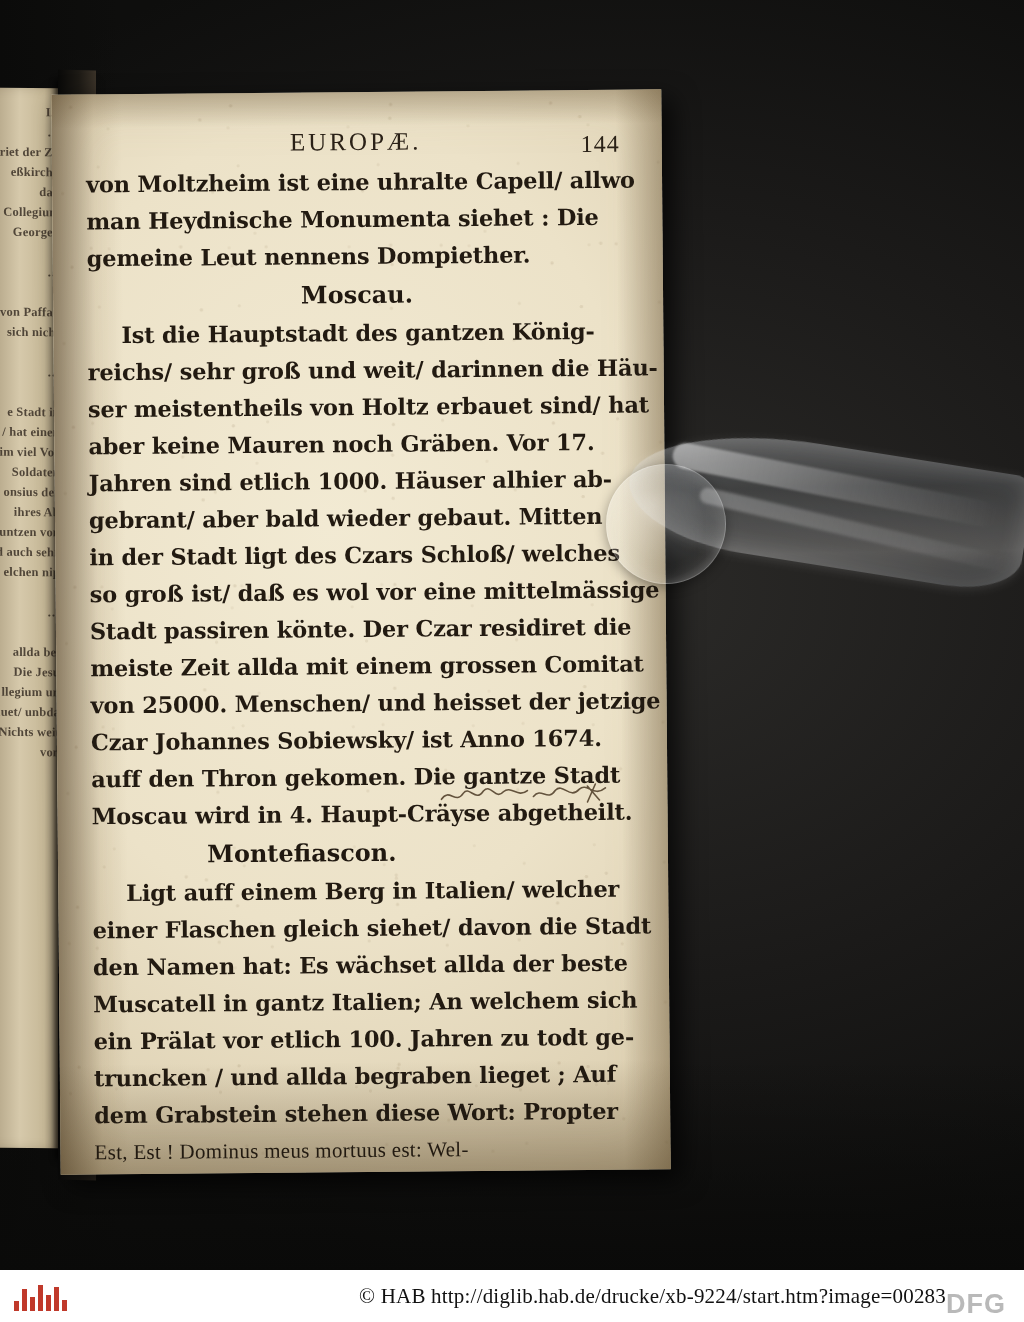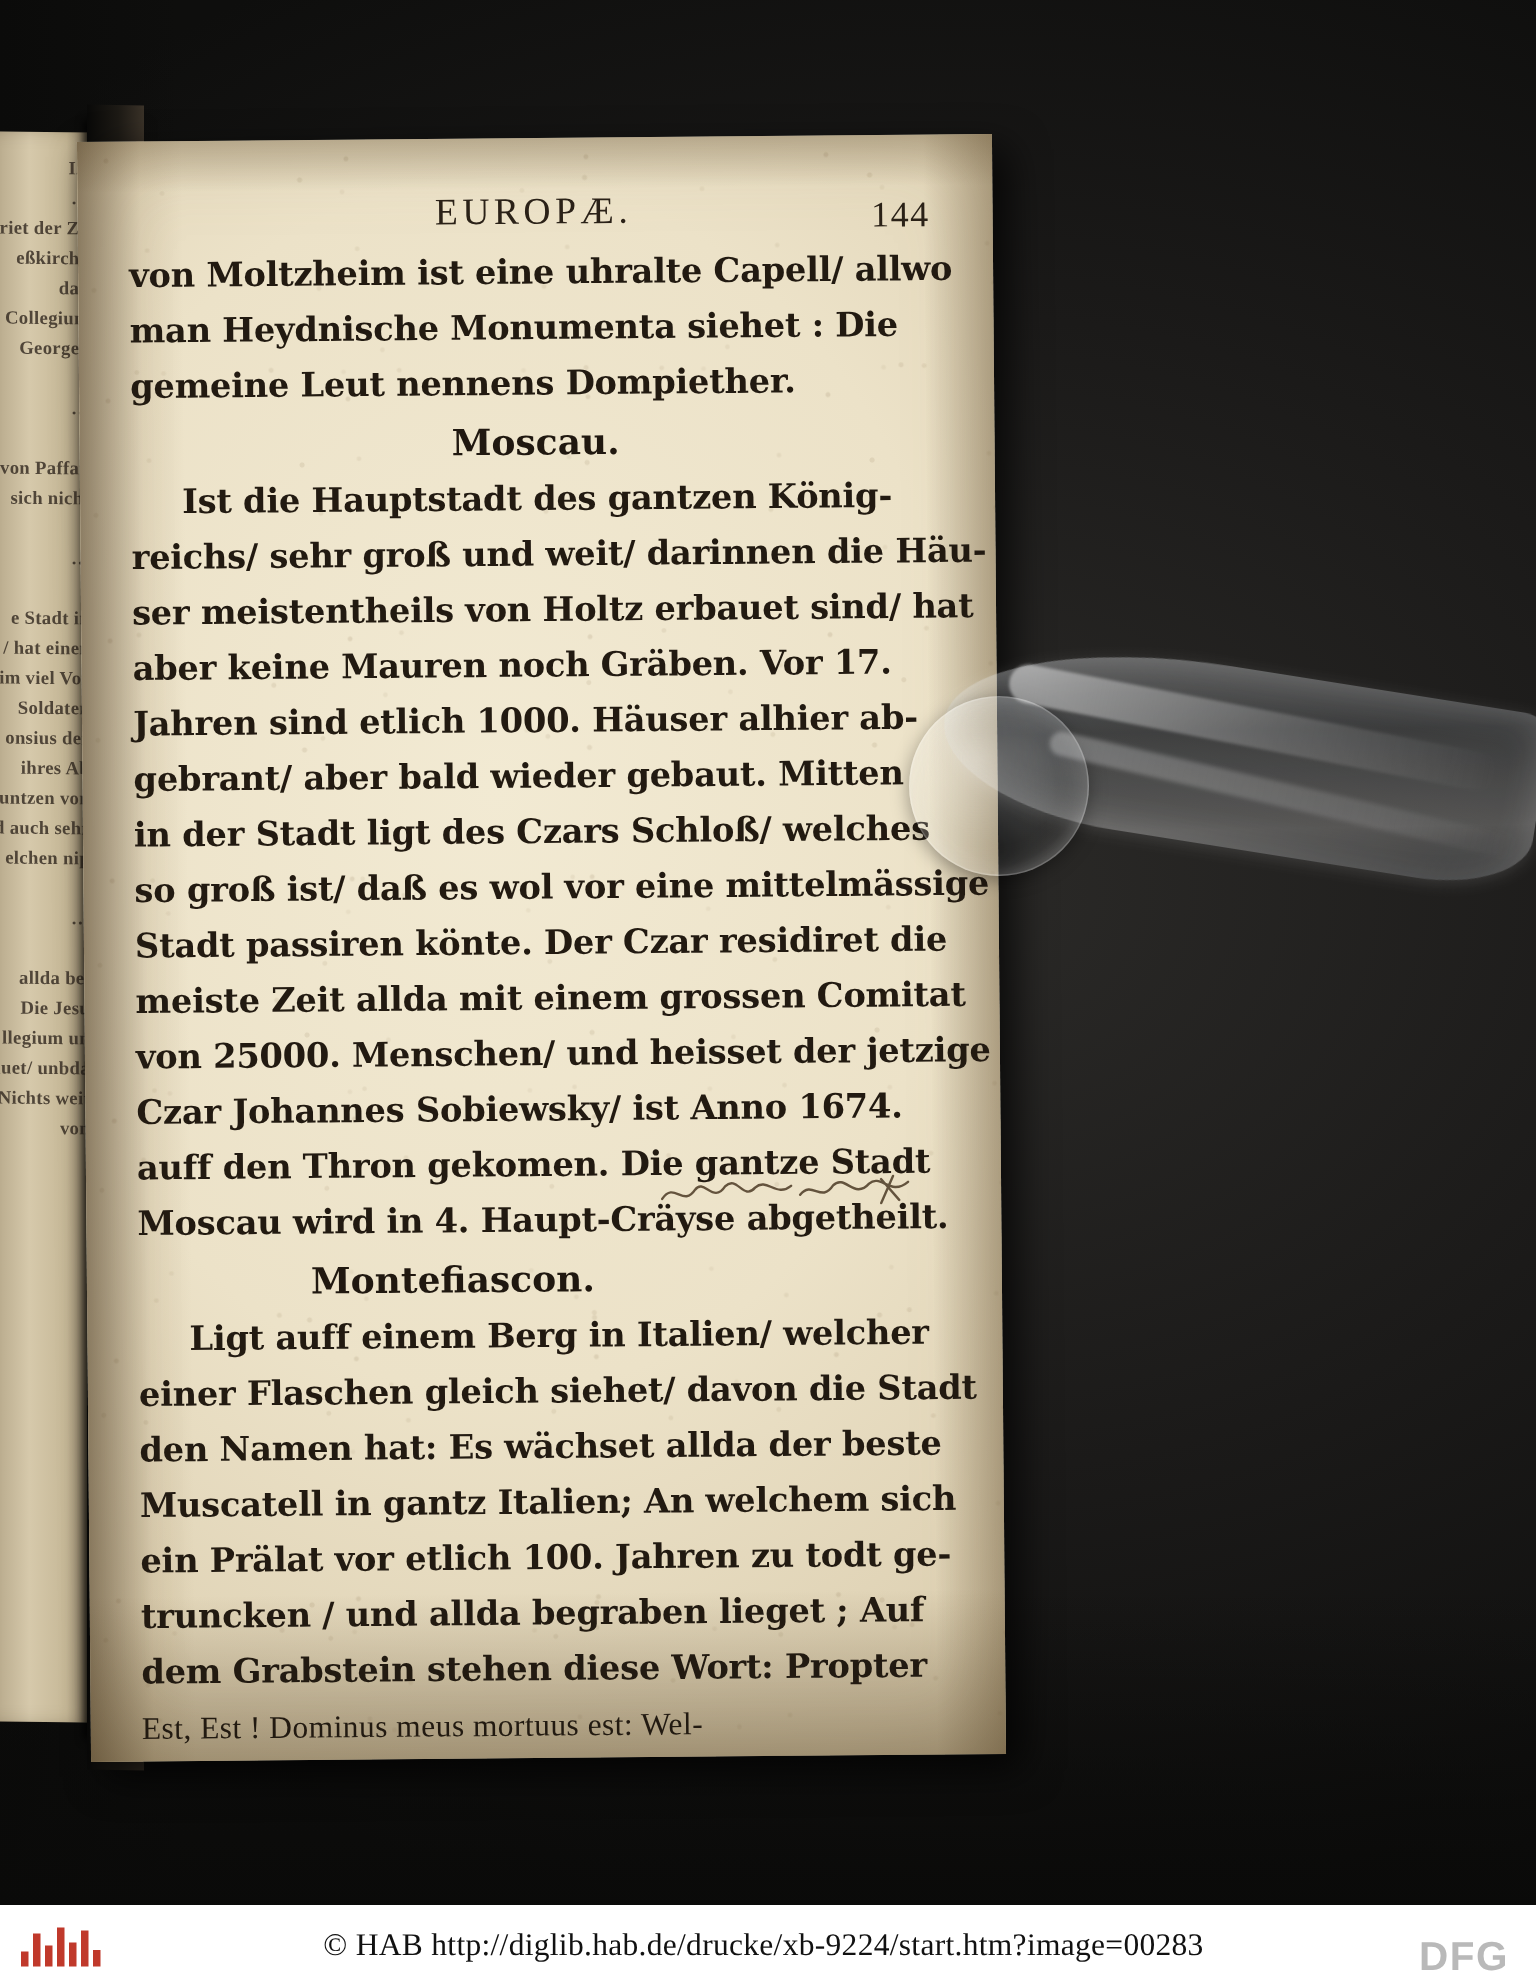--- a/index.html
+++ b/index.html
@@ -306,21 +306,21 @@
     align-items: flex-end;
     gap: 3px;
   }
   .hab-mark i {
     display: block;
     width: 5px;
     background: #c0392b;
   }
   .credit-text {
     flex: 1;
-    text-align: center;
+    text-align: right;
     font-family: "Liberation Serif", serif;
     font-size: 21px;
     color: #111;
     letter-spacing: .2px;
     white-space: nowrap;
   }
   .dfg-mark {
     font-family: "Liberation Sans", sans-serif;
     font-weight: 700;
     font-size: 27px;

